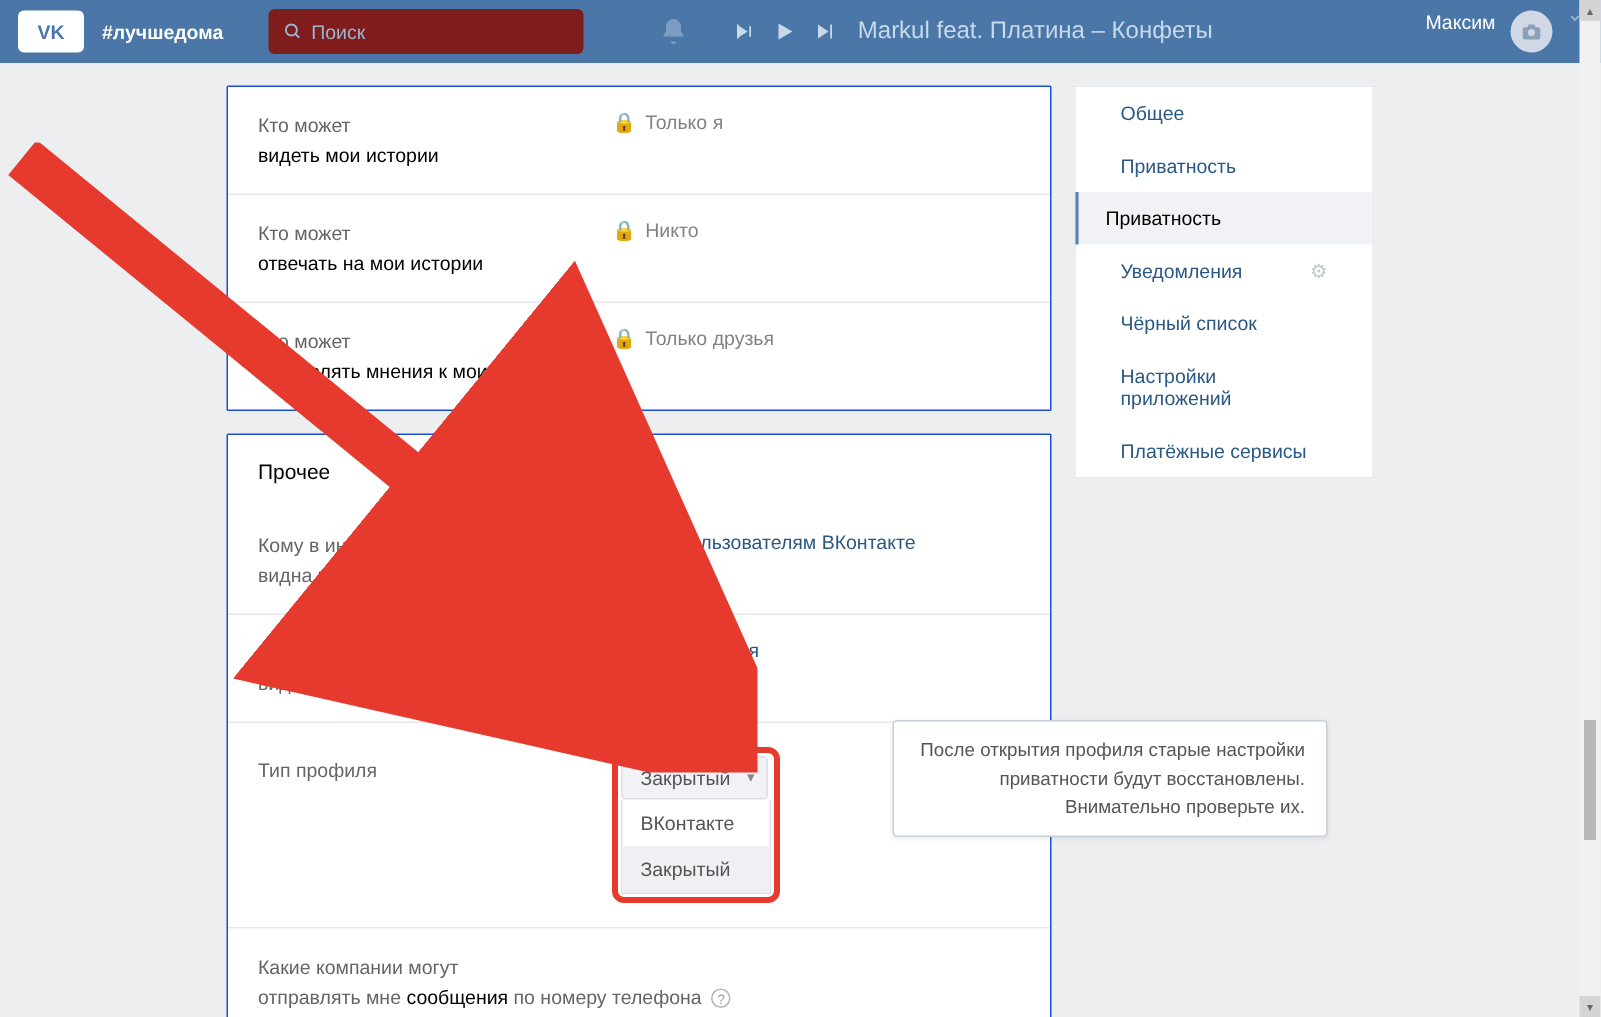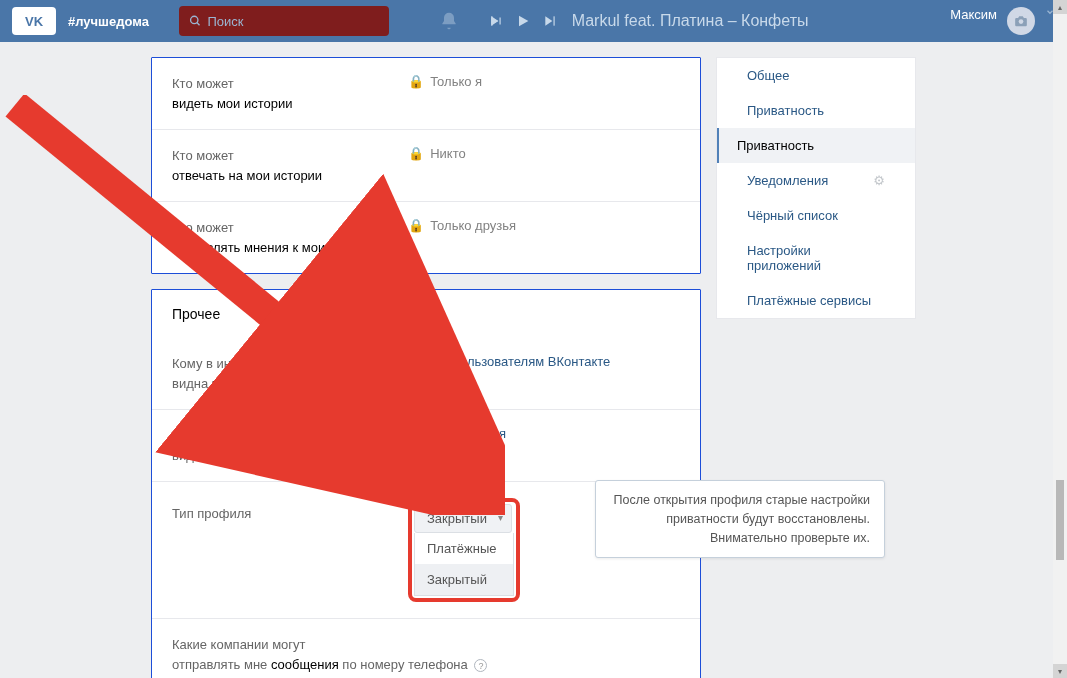--- a/index.html
+++ b/index.html
@@ -135,21 +135,21 @@
       </div>
       <div class="setting-row">
         <div class="setting-label"><span>Какие обновления</span><br><span>видят </span><b>в новостях мои друзья</b></div>
         <div class="setting-value">Все обновления</div>
       </div>
       <div class="setting-row" style="position:relative;">
         <div class="setting-label" style="padding-top:6px;">Тип профиля</div>
         <div class="dropdown-box">
           <button class="dropdown-btn">Закрытый</button>
           <div class="dropdown-list">
-            <div class="dropdown-item">Платёжные</div>
+            <div class="dropdown-item">ВКонтакте</div>
             <div class="dropdown-item selected">Закрытый</div>
           </div>
         </div>
       </div>
       <div class="setting-row">
         <div class="setting-label" style="width:100%;"><span>Какие компании могут</span><br><span>отправлять мне </span><b>сообщения</b><span> по номеру телефона</span> <span class="help-circle">?</span></div>
       </div>
 
     </div>
   </div>

